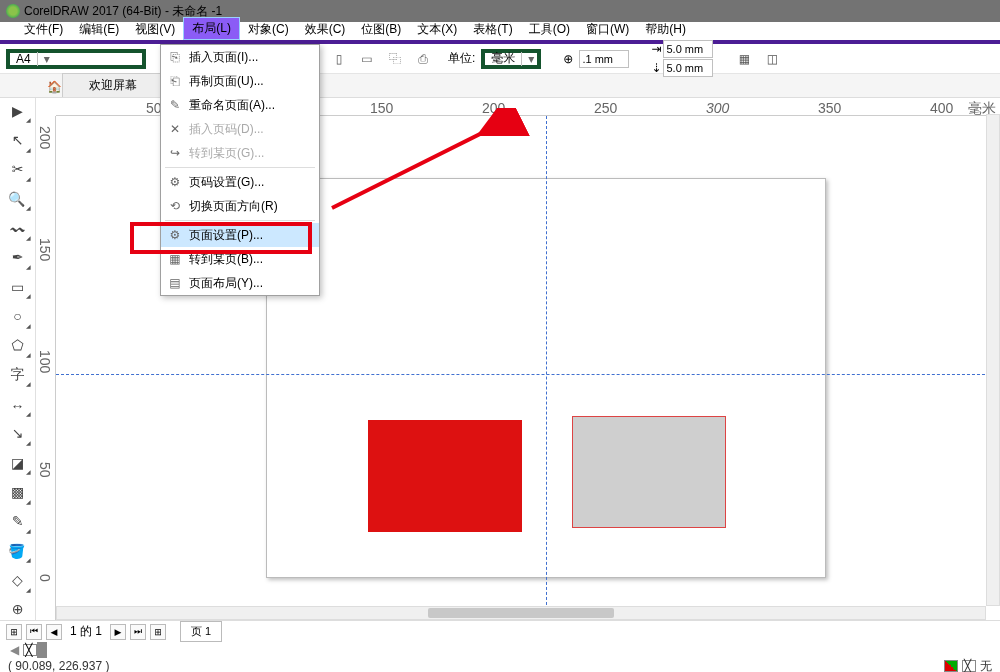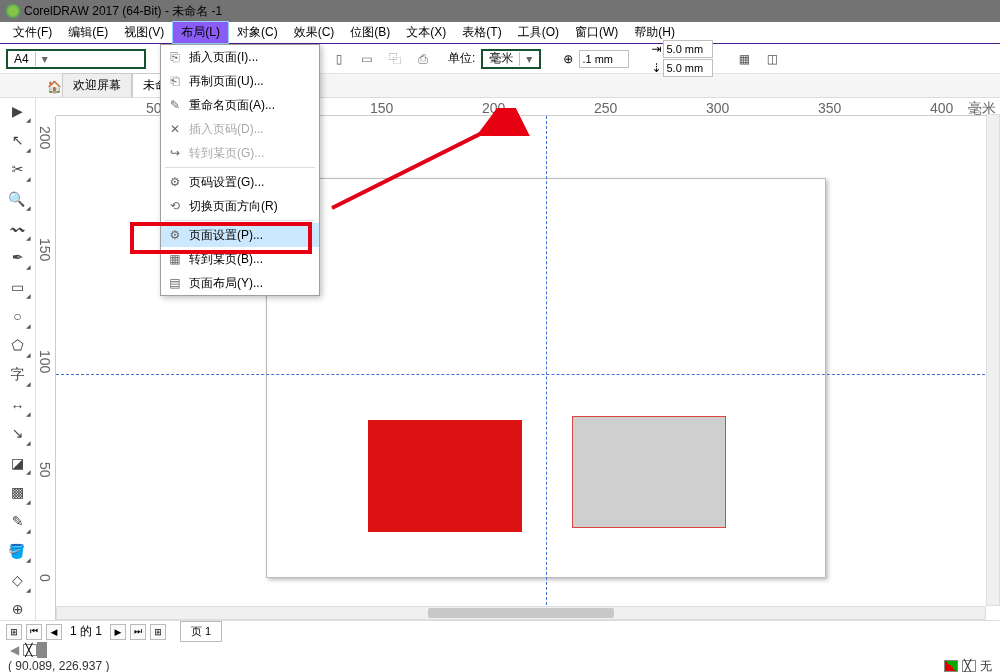--- a/index.html
+++ b/index.html
@@ -1,30 +1,30 @@
 <!DOCTYPE html>
 <html><head>
 <meta charset="utf-8">
 <style>
 * { margin: 0; padding: 0; box-sizing: border-box; font-family: "Microsoft YaHei", Arial, sans-serif; font-size: 12px; }
 body { background: #f0f0f0; width: 1000px; height: 672px; overflow: hidden; position: relative; }
 .titlebar { height: 22px; background: #737373; display: flex; align-items: center; padding: 0 6px; gap: 4px; }
 .titlebar .logo { width: 14px; height: 14px; background: radial-gradient(circle, #8bc34a 40%, #4caf50 70%); border-radius: 50%; }
-.menubar { height: 22px; background: #fff; display: flex; align-items: center; padding: 0 5px; border-bottom: 1px solid #4c1d95; }
+.menubar { height: 22px; background: #fff; display: flex; align-items: flex-end; padding: 0 16px; border-bottom: 4px solid #4c1d95; }
 .menubar .menu-item { padding: 2px 8px; cursor: default; }
 .menubar .menu-item.active { background: #8b5cf6; border: 1px solid #99d1ff; }
 .toolbar-row { height: 30px; background: #fff; display: flex; align-items: center; padding: 0 6px; gap: 6px; border-bottom: 1px solid #e5e5e5; }
-.combo { display: inline-flex; align-items: center; border: 2px solid #14532d; height: 20px; background: #fff; }
+.combo { display: inline-flex; align-items: center; border: 4px solid #14532d; height: 20px; background: #fff; }
 .combo span { padding: 0 6px; }
 .combo .dd { width: 14px; text-align: center; border-left: 1px solid #c0c0c0; color: #666; }
 .icon-btn { width: 22px; height: 22px; display: inline-flex; align-items: center; justify-content: center; color: #555; }
 .num-input { width: 50px; height: 18px; border: 1px solid #c0c0c0; padding: 0 2px; font-size: 11px; }
 .tabs-row { height: 24px; background: #f5f5f5; display: flex; align-items: flex-end; padding-left: 40px; gap: 0; border-bottom: 1px solid #ddd; }
 .tabs-row .home { position: absolute; left: 44px; top: 76px; }
-.tab { padding: 3px 10px; background: #eee; border: 1px solid #ccc; border-bottom: none; font-size: 11px; position: relative; }
+.tab { padding: 3px 26px; background: #eee; border: 1px solid #ccc; border-bottom: none; font-size: 11px; position: relative; }
 .tab.active { background: #fff; }
 .tab .close { position: absolute; right: 2px; top: 0; font-size: 10px; color: #888; }
 .workspace { position: absolute; left: 36px; top: 98px; right: 0; bottom: 52px; background: #fff; }
 .ruler-h { position: absolute; top: 0; left: 20px; right: 0; height: 18px; background: #fff; border-bottom: 1px solid #ccc; }
 .ruler-v { position: absolute; top: 18px; left: 0; bottom: 0; width: 20px; background: #fff; border-right: 1px solid #ccc; }
 .ruler-h .tick, .ruler-v .tick { position: absolute; font-size: 14px; color: #666; }
 .canvas-area { position: absolute; left: 20px; top: 18px; right: 0; bottom: 0; background: #fff; overflow: hidden; }
 .page-shadow { position: absolute; left: 210px; top: 62px; width: 560px; height: 400px; background: #fff; box-shadow: 2px 2px 4px rgba(0,0,0,0.25); border: 1px solid #bbb; }
 .guide-h { position: absolute; left: 0; right: 0; border-top: 1px dashed #4070d0; }
 .guide-v { position: absolute; top: 0; bottom: 0; border-left: 1px dashed #4070d0; }
@@ -135,21 +135,21 @@
   <div class="tool">⊕</div>
 </div>
 
 <div class="workspace">
   <div class="ruler-h" id="ruler-h">
       <span class="tick" style="left: 90px; top: 2px;">50</span>
       <span class="tick" style="left: 202px; top: 2px;">100</span>
       <span class="tick" style="left: 314px; top: 2px;">150</span>
       <span class="tick" style="left: 426px; top: 2px;">200</span>
       <span class="tick" style="left: 538px; top: 2px;">250</span>
-      <span class="tick" style="left: 650px; top: 2px;">300</span>
+      <span class="tick" style="left: 650px; top: 2px; font-style: italic;">300</span>
       <span class="tick" style="left: 762px; top: 2px;">350</span>
       <span class="tick" style="left: 874px; top: 2px;">400</span>
       <span class="tick" style="right: 4px; top: 2px;">毫米</span>
     </div>
   <div class="ruler-v" id="ruler-v">
       <span class="tick" style="top: 10px; left: 1px; writing-mode: vertical-rl;">200</span>
       <span class="tick" style="top: 122px; left: 1px; writing-mode: vertical-rl;">150</span>
       <span class="tick" style="top: 234px; left: 1px; writing-mode: vertical-rl;">100</span>
       <span class="tick" style="top: 346px; left: 1px; writing-mode: vertical-rl;">50</span>
       <span class="tick" style="top: 458px; left: 1px; writing-mode: vertical-rl;">0</span>

